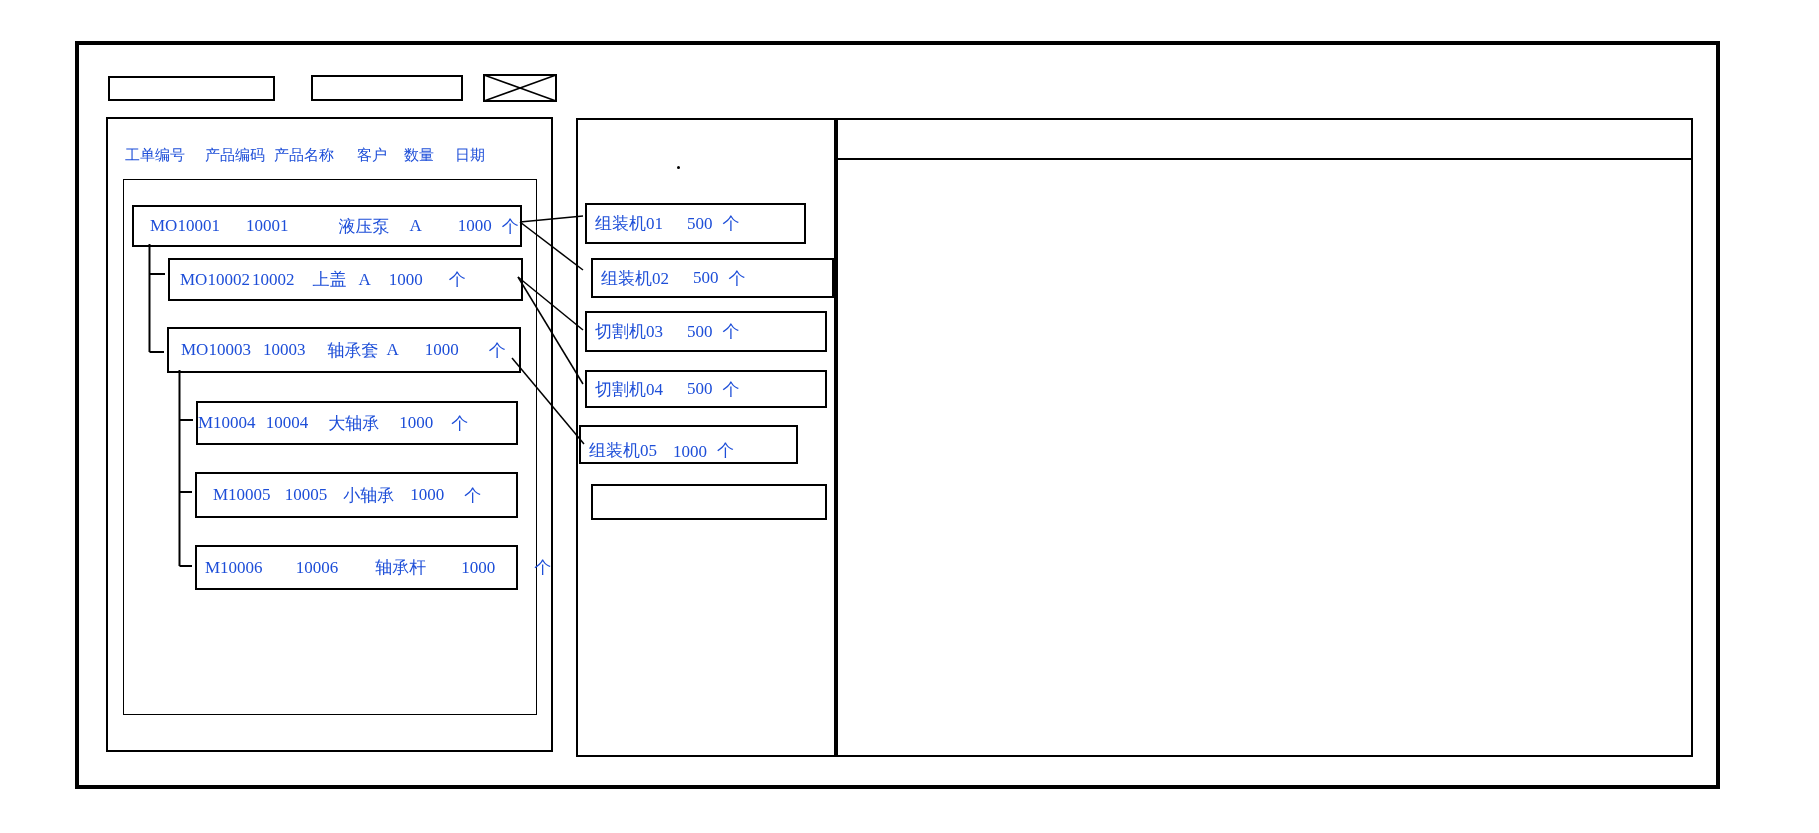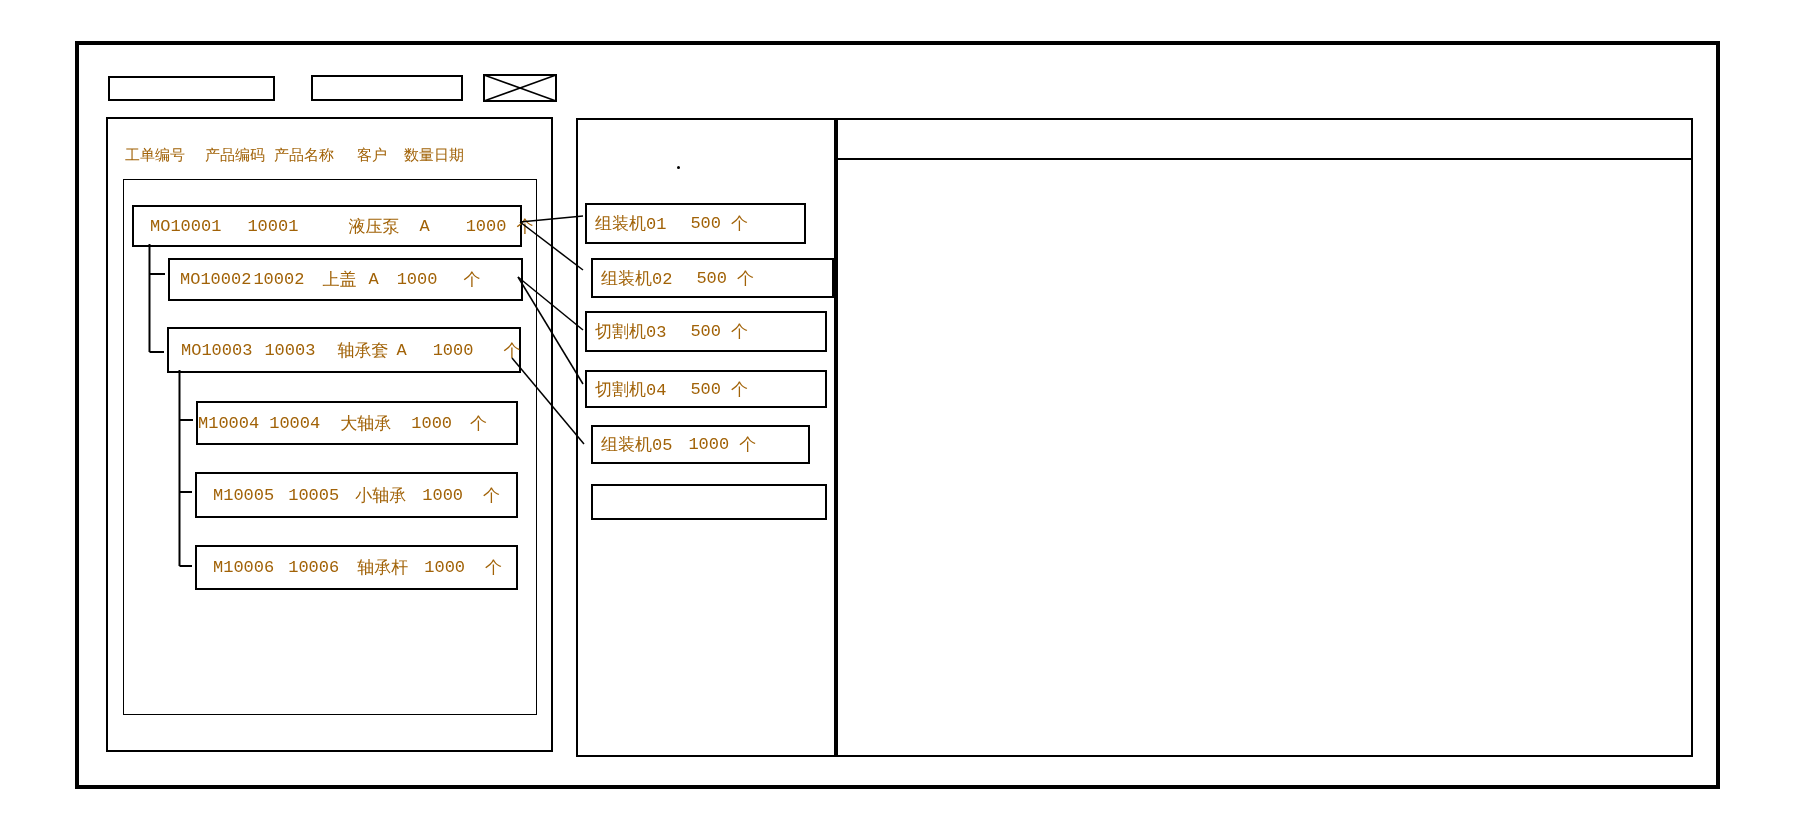--- a/index.html
+++ b/index.html
@@ -1,18 +1,18 @@
 <!DOCTYPE html>
 <html><head>
 <meta charset="utf-8">
 <style>
   html,body{margin:0;padding:0;background:#ffffff;}
   *{box-sizing:border-box;}
   .canvas{position:relative;width:1819px;height:833px;background:#ffffff;overflow:hidden;
-          font-family:Liberation Mono, monospace;color:#a16207;}
+          font-family:Liberation Serif, serif;color:#1d4ed8;}
   .abs{position:absolute;}
   .frame{border:4px solid #000;}
   .panel{border:2px solid #000;background:#fff;}
   .thin{border:1.5px solid #000;}
   .card{border:2px solid #000;background:#fff;display:flex;align-items:center;font-size:17px;white-space:nowrap;}
   .hdr{display:flex;font-size:15px;white-space:nowrap;}
   .hdr span{display:inline-block;}
   svg.overlay{position:absolute;left:0;top:0;pointer-events:none;z-index:6;}
   .dot{width:3px;height:3px;background:#000;border-radius:50%;}
   .divider-strip{border-bottom:2px solid #000;}
@@ -35,21 +35,21 @@
   </div>
 
   <div class="abs panel" style="left:106px;top:117px;width:447px;height:635px;">
 
     <div class="abs hdr" style="left:17px;top:27px;">
       <span>工单编号</span>
       <span style="margin-left:20px;">产品编码</span>
       <span style="margin-left:9px;">产品名称</span>
       <span style="margin-left:23px;">客户</span>
       <span style="margin-left:17px;">数量</span>
-      <span style="">日期</span>
+      <span style="margin-left:21px;">日期</span>
     </div>
 
     <div class="abs thin" style="left:15px;top:60px;width:414px;height:536px;">
 
       <div class="abs card" style="left:8px;top:25px;width:390px;height:42px;padding-left:16px;">
         <span>MO10001</span>
         <span style="margin-left:26px;">10001</span>
         <span style="margin-left:50px;">液压泵</span>
         <span style="margin-left:20px;">A</span>
         <span style="margin-left:36px;">1000</span>
@@ -83,21 +83,21 @@
       </div>
 
       <div class="abs card" style="left:71px;top:292px;width:323px;height:46px;padding-left:16px;">
         <span>M10005</span>
         <span style="margin-left:14px;">10005</span>
         <span style="margin-left:16px;">小轴承</span>
         <span style="margin-left:16px;">1000</span>
         <span style="margin-left:20px;">个</span>
       </div>
 
-      <div class="abs card" style="left:71px;top:365px;width:323px;height:45px;padding-left:16px;">
+      <div class="abs card" style="left:71px;top:365px;width:323px;height:45px;padding-left:8px;gap:19px;">
         <span>M10006</span>
         <span style="margin-left:14px;">10006</span>
         <span style="margin-left:18px;">轴承杆</span>
         <span style="margin-left:16px;">1000</span>
         <span style="margin-left:20px;">个</span>
       </div>
 
     </div>
   </div>
 
@@ -122,21 +122,21 @@
       <span style="margin-left:24px;">500</span>
       <span style="margin-left:10px;">个</span>
     </div>
 
     <div class="abs card" style="left:7px;top:250px;width:242px;height:38px;padding-left:8px;">
       <span>切割机04</span>
       <span style="margin-left:24px;">500</span>
       <span style="margin-left:10px;">个</span>
     </div>
 
-    <div class="abs card" style="left:13px;top:305px;width:219px;height:39px;padding-left:8px;">
+    <div class="abs card" style="left:1px;top:305px;width:219px;height:39px;padding-left:8px;align-items:flex-end;">
       <span>组装机05</span>
       <span style="margin-left:16px;">1000</span>
       <span style="margin-left:10px;">个</span>
     </div>
 
     <div class="abs card" style="left:13px;top:364px;width:236px;height:36px;padding-left:8px;">
       <span></span>
     </div>
 
   </div>

